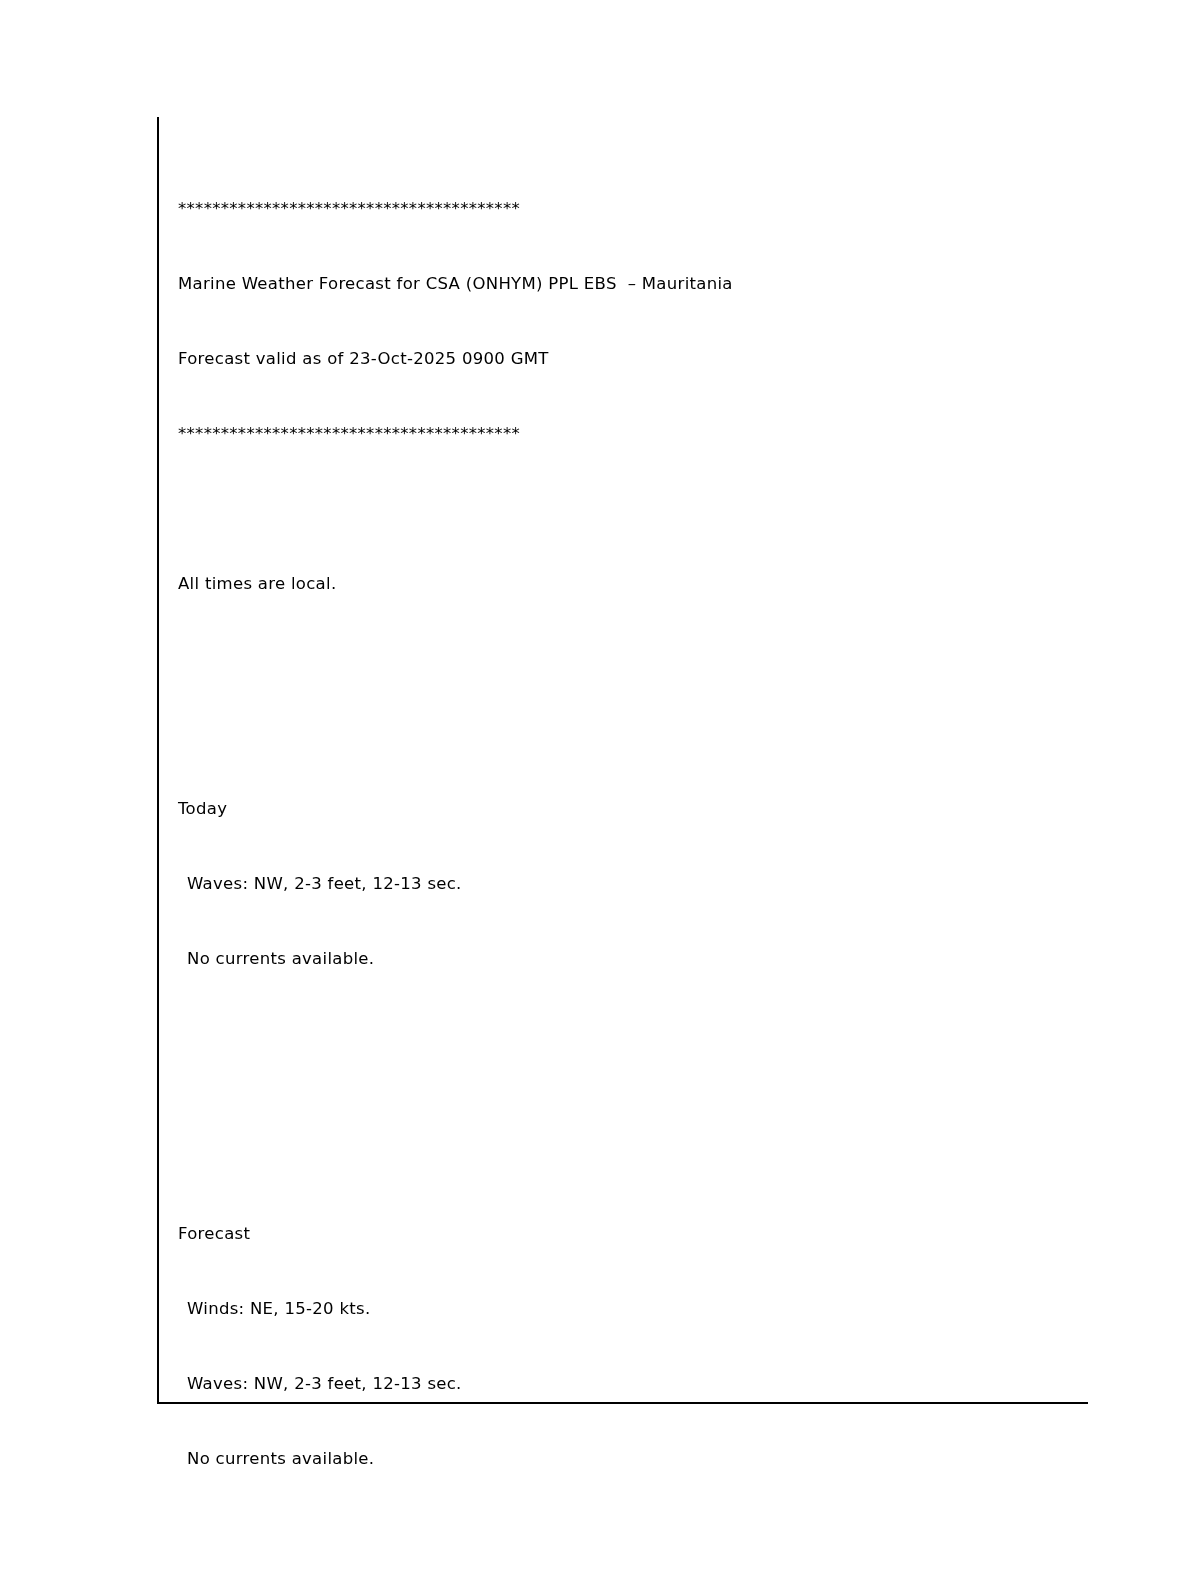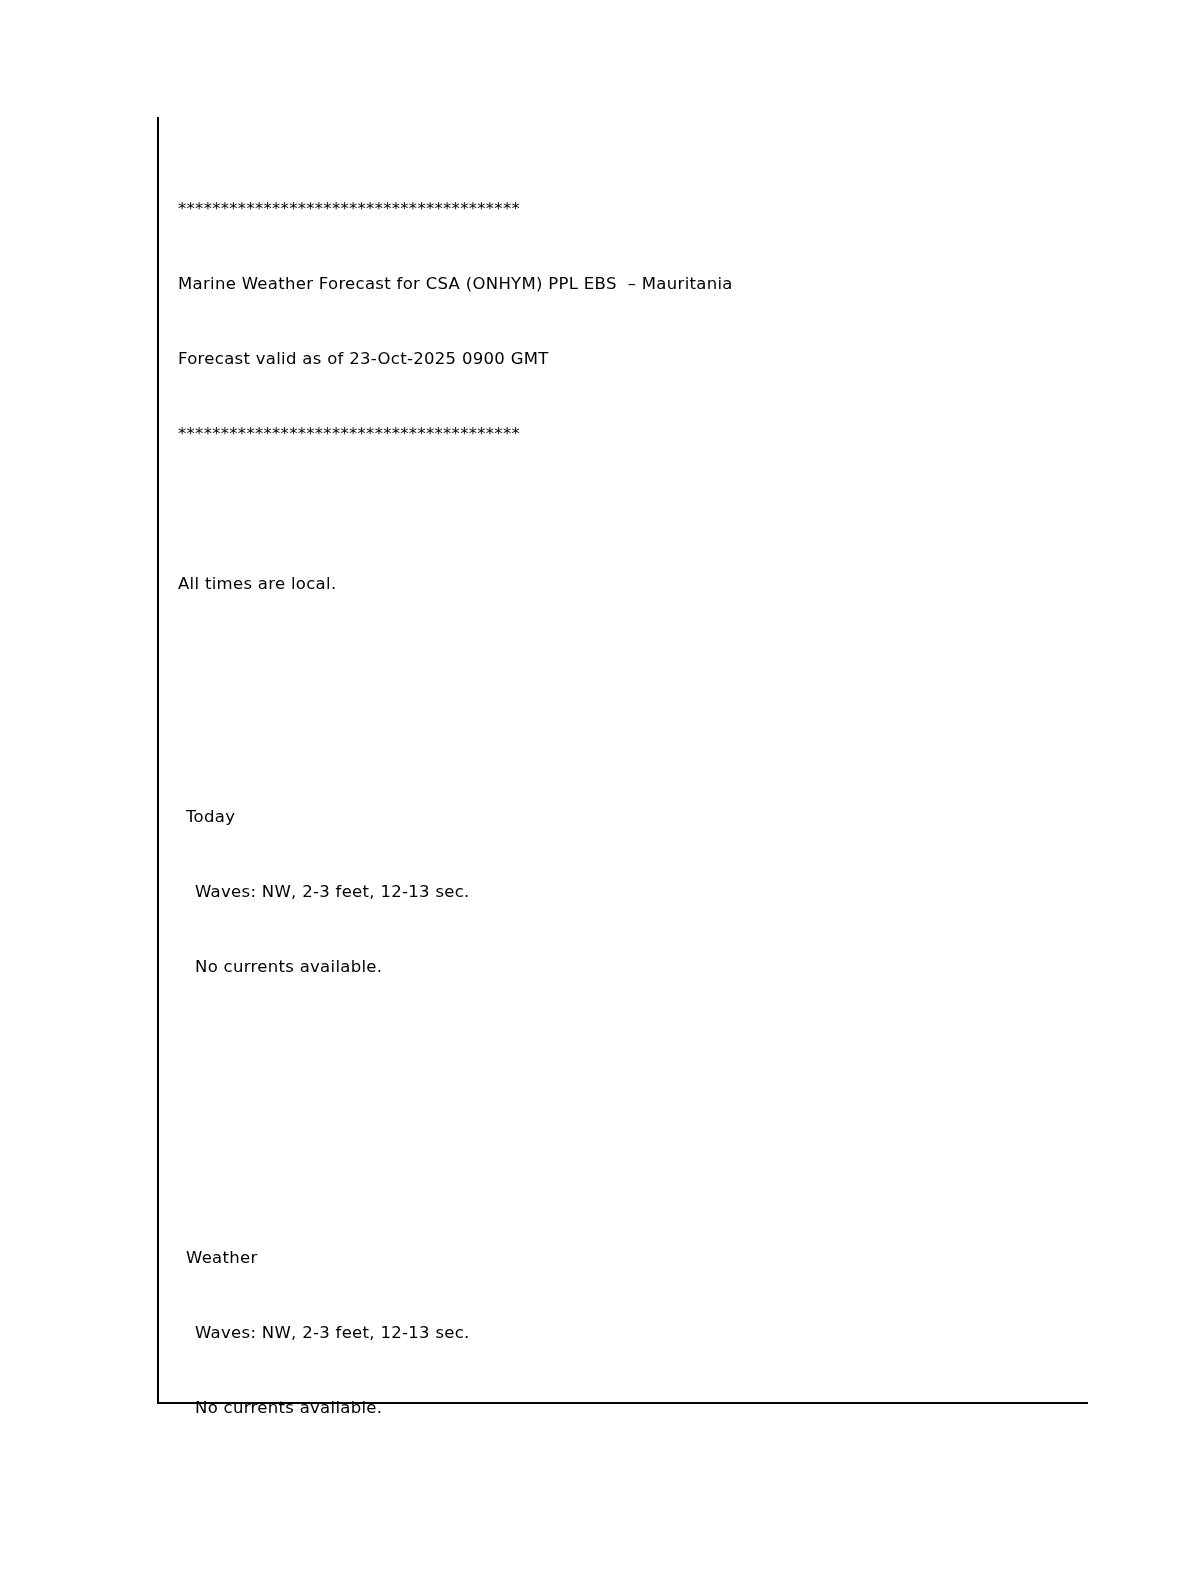--- a/index.html
+++ b/index.html
@@ -33,21 +33,21 @@
     width: 900px;
     color: #000000;
     font-size: 16.5px;
     line-height: 25px;
     letter-spacing: 0.3px;
     white-space: pre-wrap;
   }
   .line  { height: 25px; }
   .blank { height: 25px; }
   .detail { padding-left: 9px; }  
-  .section { margin: 8px; }
+  .section { margin: 0; }
 </style>
 </head>
 <body>
 
 <div class="page">
 
   <div class="frame"></div>
 
   <div class="content">
 
@@ -60,21 +60,22 @@
     <div class="blank"></div>
 
     <div class="section">
       <div class="line">Today</div>
       <div class="line detail">Waves: NW, 2-3 feet, 12-13 sec.</div>
       <div class="line detail">No currents available.</div>
       <div class="blank"></div>
     </div>
 
     <div class="section">
-      <div class="line">Weather</div>
+      <div class="line">Forecast</div>
+      <div class="line detail">Winds: NE, 15-20 kts.</div>
       <div class="line detail">Waves: NW, 2-3 feet, 12-13 sec.</div>
       <div class="line detail">No currents available.</div>
       
     </div>
 
     
 
     
 
     

